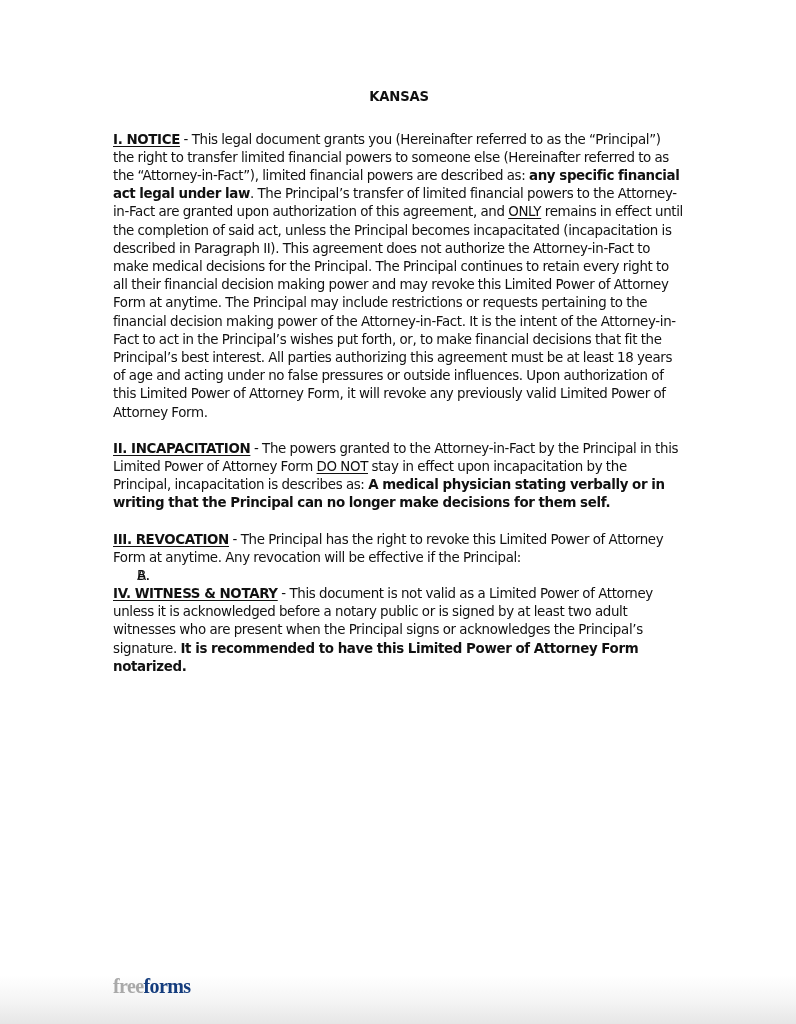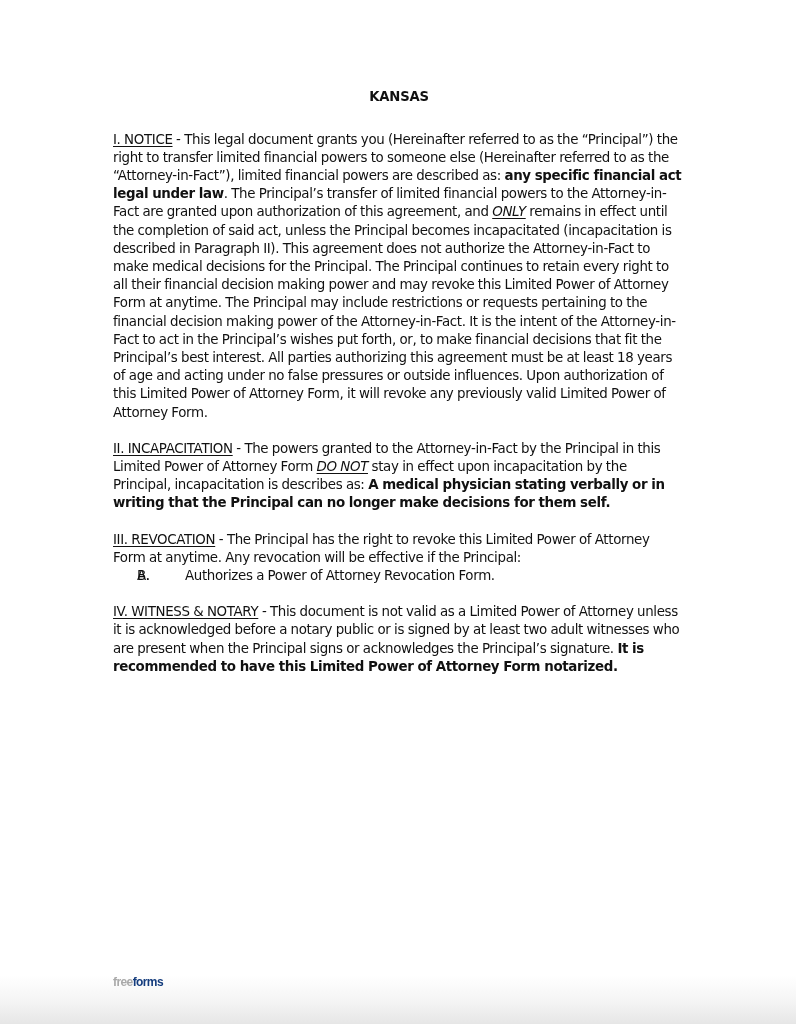--- a/index.html
+++ b/index.html
@@ -41,47 +41,47 @@
       letter-spacing: -0.2px;
     }
     .title div { margin: 0; }
     .section {
       margin: 0 0 18px 0;
     }
     .heading {
       text-decoration: underline;
       text-decoration-thickness: 1px;
       text-underline-offset: 2px;
+      font-weight: bold;
     }
     .u {
       text-decoration: underline;
       text-decoration-thickness: 1px;
       text-underline-offset: 2px;
-      font-style: italic;
     }
     .b { font-weight: bold; }
     .list {
       margin: 0;
       padding: 0;
       list-style: none;
     }
     .list li {
       position: relative;
       padding-left: 72px;
     }
     .list .letter {
       position: absolute;
       left: 24px;
     }
     .logo {
       position: absolute;
       left: 113px;
       top: 975px;
-      font-family: Liberation Sans, sans-serif;
-      font-size: 12px;
+      font-family: Liberation Serif, serif;
+      font-size: 20px;
       font-weight: bold;
       letter-spacing: -0.6px;
     }
     .logo .free { color: #a9a9a9; }
     .logo .forms { color: #143c7d; }
   </style>
 </head>
 <body>
 
 <div class="page">
@@ -100,21 +100,20 @@
     </div>
 
     <div class="section">
       <span class="heading">III. REVOCATION</span><span> - The Principal has the right to revoke this Limited Power of Attorney Form at anytime. Any revocation will be effective if the Principal:</span>
       <ul class="list">
         <li>
           <span class="letter">A.</span>
         </li>
         <li>
           <span class="letter">B.</span>
-          <span>Authorizes a Power of Attorney Revocation Form.</span>
         </li>
       </ul>
     </div>
 
     <div class="section">
       <span class="heading">IV. WITNESS &amp; NOTARY</span><span> - This document is not valid as a Limited Power of Attorney unless it is acknowledged before a notary public or is signed by at least two adult witnesses who are present when the Principal signs or acknowledges the Principal’s signature. </span><span class="b">It is recommended to have this Limited Power of Attorney Form notarized.</span>
     </div>
 
   </div>
 

